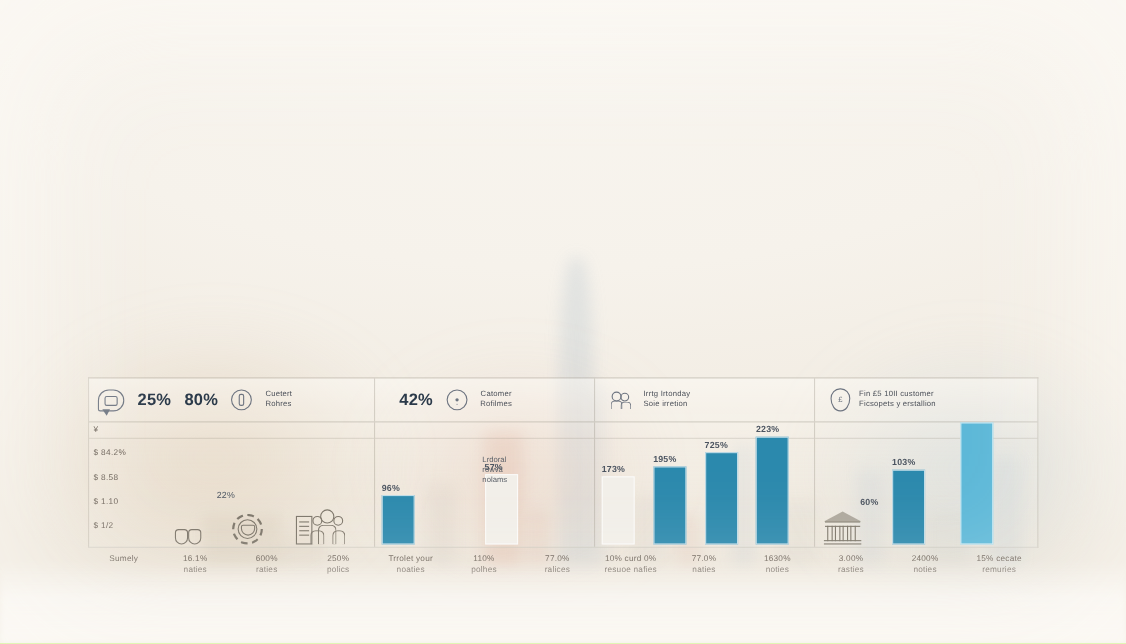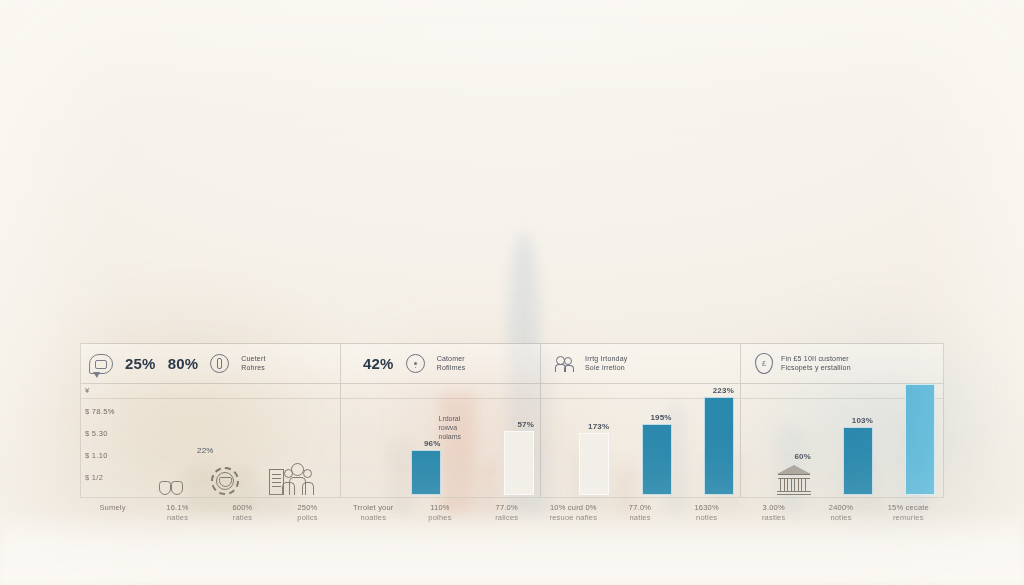--- a/index.html
+++ b/index.html
@@ -148,21 +148,21 @@
   .bars {
     position: absolute; inset: 0;
     display: flex; align-items: flex-end;
   }
   .slot {
     position: relative;
     flex: 1 1 0;
     height: 100%;
     display: flex;
     flex-direction: column;
-    align-items: flex-end;
+    align-items: flex-start;
     justify-content: flex-end;
   }
   .bar {
     width: 30px;
     border: 1px solid rgba(255,255,255,0.70);
     box-sizing: border-box;
   }
   .barlabel {
     font-size: 8px; font-weight: bold;
     color: #4b5460;
@@ -331,21 +331,21 @@
           <span class="hnum">25%</span>
           <span class="hnum">80%</span>
           <span class="iring">
             <span style="width:3px;height:9px;border:1px solid #6d7480;border-radius:2px;display:block;"></span>
           </span>
           <span class="hlabel">Cuetert
 Rohres</span>
         </div>
       </div>
 
-      <div class="group g2" style="display:flex;">
+      <div class="group g2" style="display:flex;text-align:center;">
         <div class="head-cell" style="gap:12px; padding-left:22px;">
           <span class="hnum">42%</span>
           <span class="iring">
             <span style="width:3px;height:3px;border-radius:50%;background:#6d7480;display:block;box-shadow:0 4px 0 -1px #6d7480;"></span>
           </span>
           <span class="hlabel">Catomer
 Rofilmes</span>
         </div>
       </div>
 
@@ -372,22 +372,22 @@
         </div>
       </div>
     </div>
 
     <div class="panel-body">
 
       <div class="group g1">
         <div class="gridline" style="top:14px;"></div>
         <div class="axis-col">
           <span class="axis-tick" style="top:2px;  left:4px;">¥</span>
-          <span class="axis-tick" style="top:23px; left:4px;">$ 78.5%</span>
-          <span class="axis-tick" style="top:45px; left:4px;">$ 5.30</span>
+          <span class="axis-tick" style="top:23px; left:4px;">$ 84.2%</span>
+          <span class="axis-tick" style="top:45px; left:4px;">$ 8.58</span>
           <span class="axis-tick" style="top:67px; left:4px;">$ 1.10</span>
           <span class="axis-tick" style="top:89px; left:4px;">$ 1/2</span>
         </div>
 
         <div class="deco-lbl" style="left:84px; top:62px;">22%</div>
         <div class="deco" style="left:78px;">
           <span class="glasses"></span>
         </div>
 
         <div class="deco" style="left:130px;">
@@ -438,20 +438,24 @@
         <div class="bars" style="padding:0 6px 2px 6px;">
           <div class="slot">
             <span class="barlabel">173%</span>
             <span class="bar" style="height:62px;background:#f2efe9;"></span>
           </div>
           <div class="slot">
             <span class="barlabel">195%</span>
             <span class="bar" style="height:71px;background:#2b89ad;"></span>
           </div>
           <div class="slot">
+            <span class="barlabel">725%</span>
+            <span class="bar" style="height:84px;background:#2b89ad;"></span>
+          </div>
+          <div class="slot">
             <span class="barlabel">223%</span>
             <span class="bar" style="height:98px;background:#2b89ad;"></span>
           </div>
         </div>
       </div>
 
       <div class="group g4">
         <div class="gridline" style="top:14px;"></div>
         <div class="bars" style="padding:0 8px 2px 8px;">
           <div class="slot">

